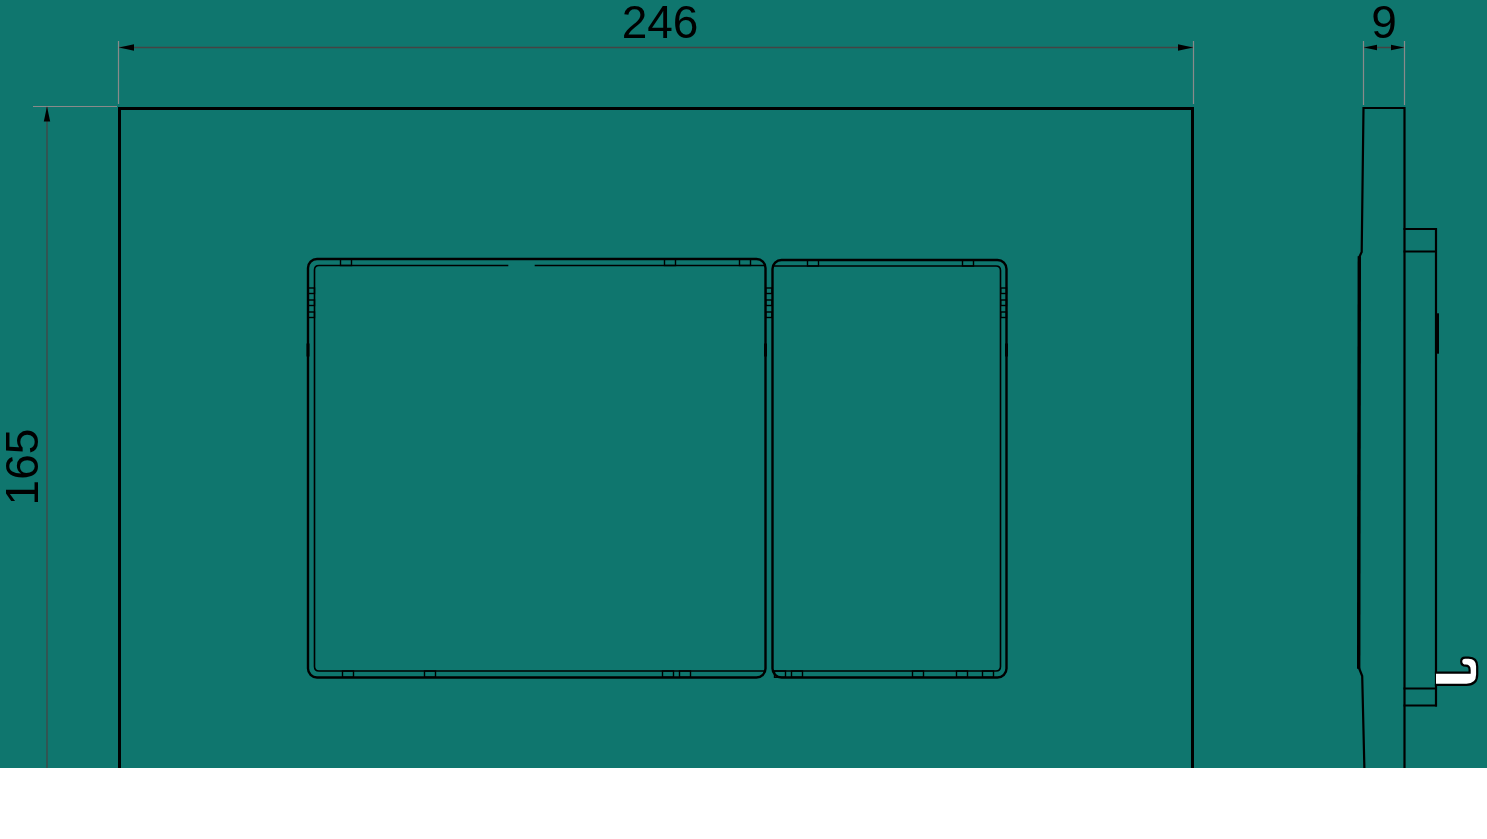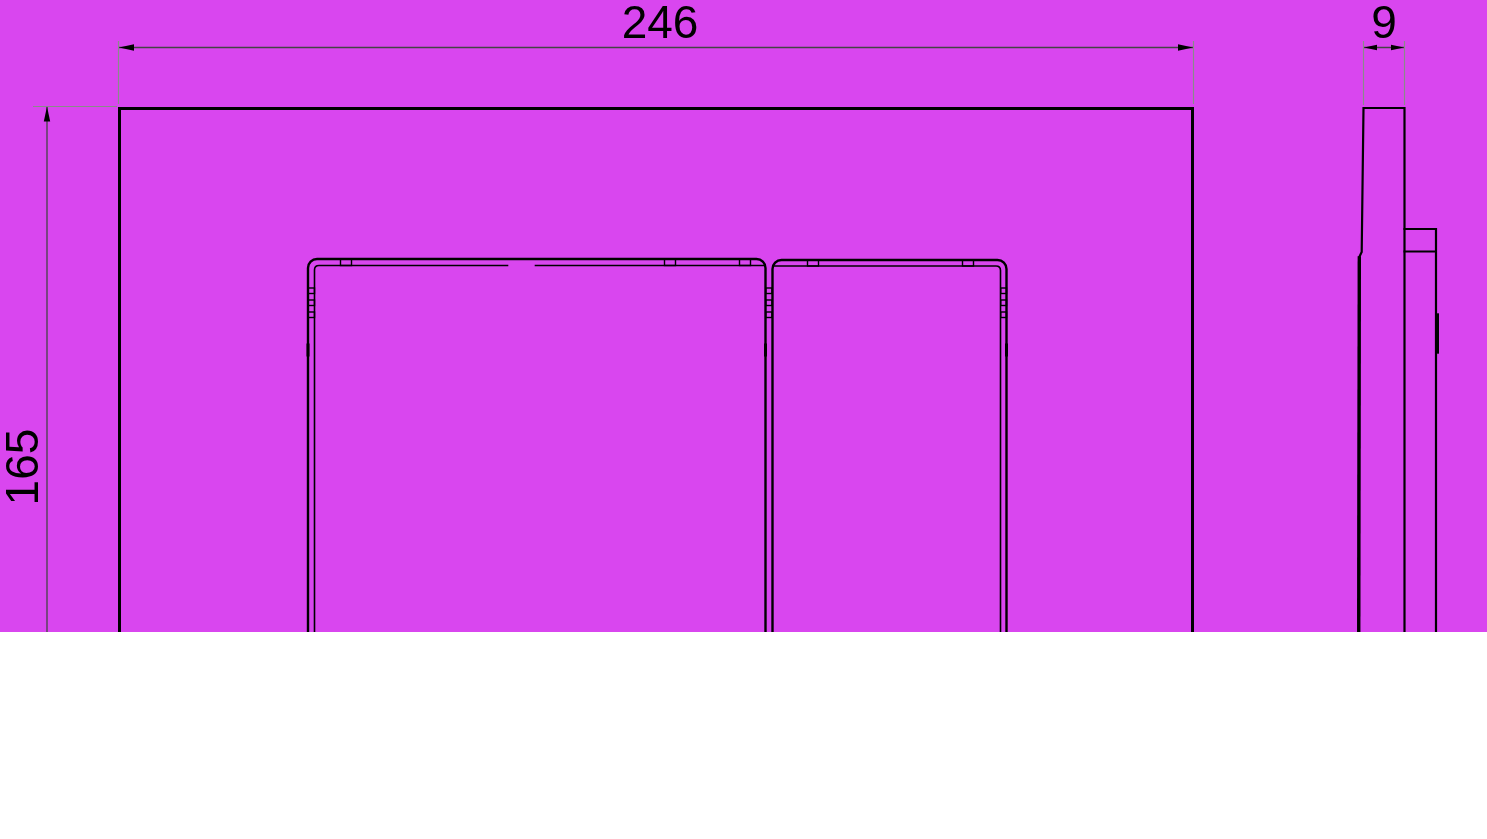--- a/index.html
+++ b/index.html
@@ -1,20 +1,20 @@
 <!DOCTYPE html>
 <html><head>
 <meta charset="utf-8">
 <style>
   html, body { margin: 0; padding: 0; background: #ffffff; }
   .canvas {
     position: relative;
     width: 1487px;
-    height: 632px;
-    background: #d946ef;
+    height: 768px;
+    background: #0f766e;
     overflow: hidden;
   }
   svg { display: block; }
   .dim-text text {
     font-family: "Liberation Sans", sans-serif;
     font-size: 46px;
     font-weight: 400;
   }
 </style>
 </head>

